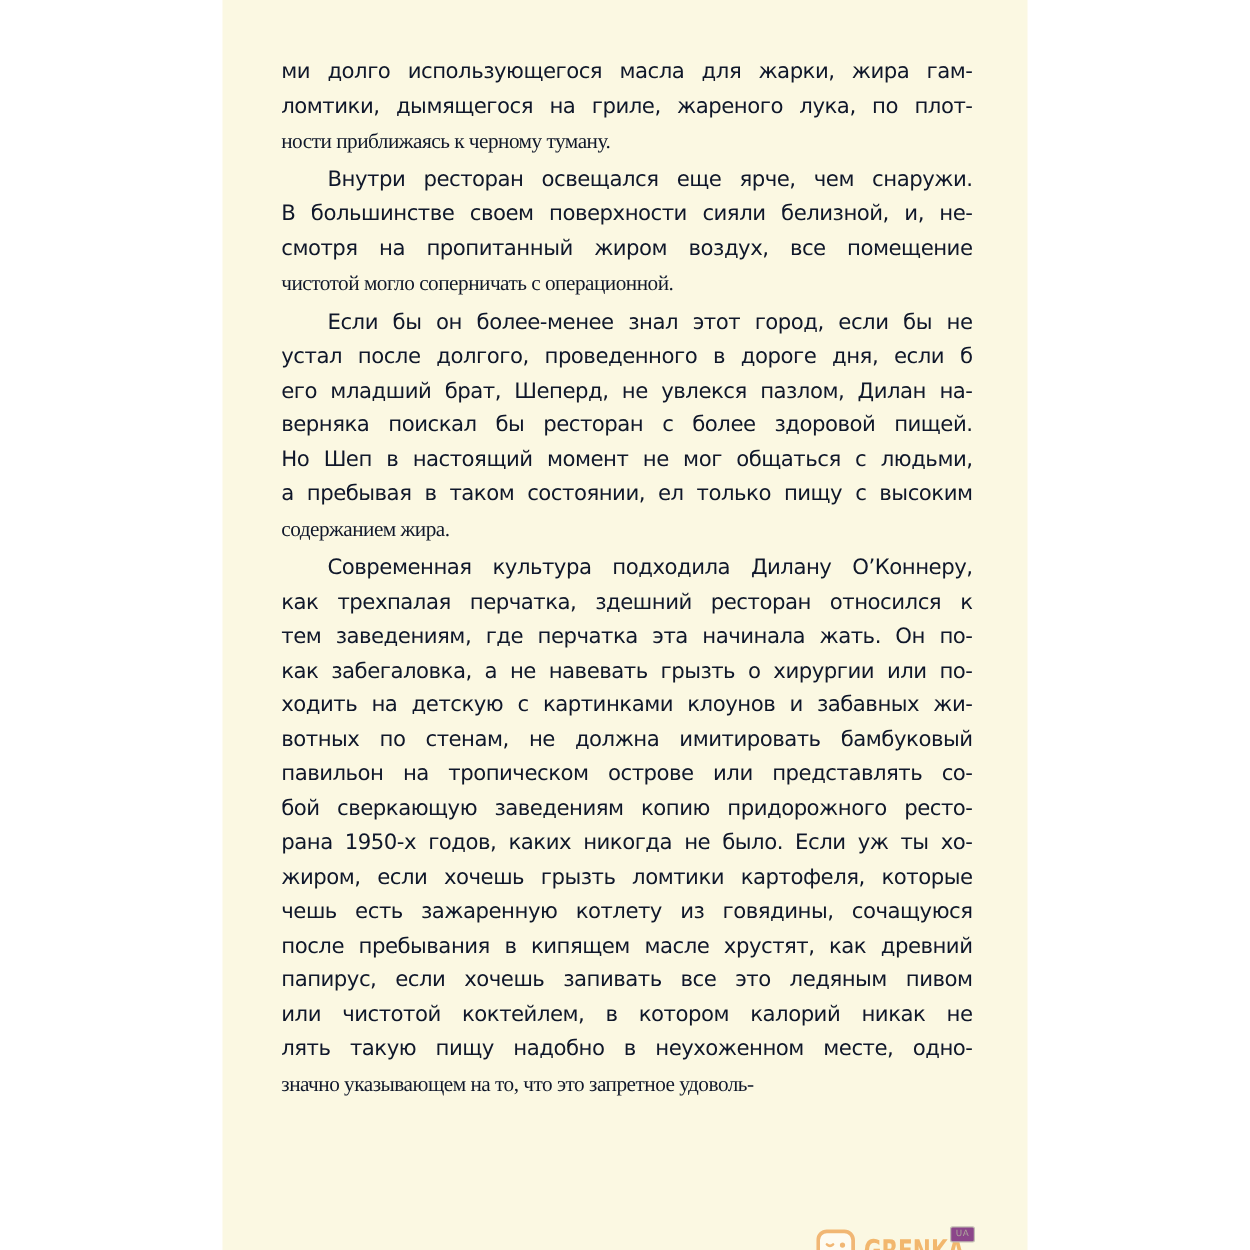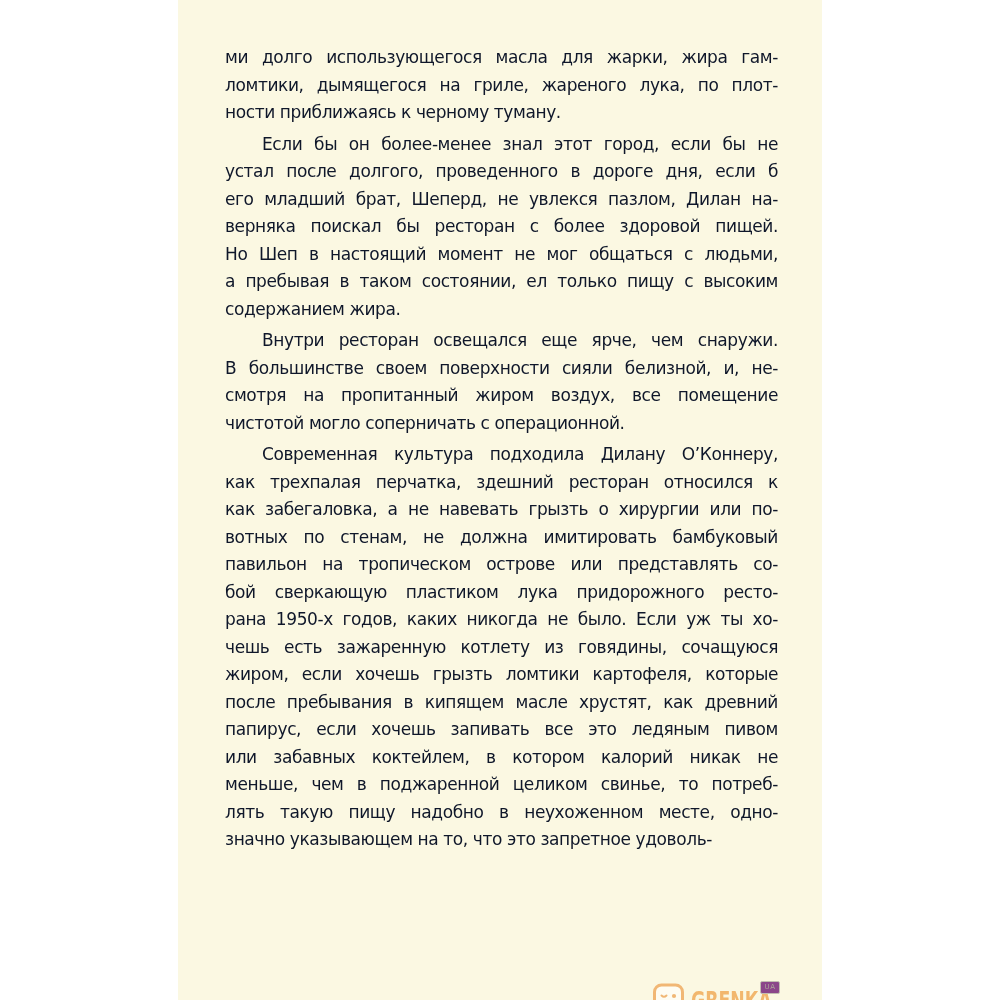--- a/index.html
+++ b/index.html
@@ -37,21 +37,21 @@
   .paragraph { margin: 0 0 4px 0; }
   .paragraph.indented .line:first-child { text-indent: 37px; }
   .line {
     height: 27.5px;
     line-height: 27.5px;
     text-align: justify;
     text-align-last: justify;
     overflow: hidden;
     white-space: normal;
   }
-  .line.last { text-align-last: left; }
+  .line.last { text-align-last: left; font-family: Liberation Serif, serif; }
 
   
   .watermark {
     position: absolute;
     left: 475px;
     top: 980px;
     width: 140px;
     height: 38px;
     opacity: 0.8;
   }
@@ -98,48 +98,49 @@
 <div class="canvas">
   <div class="paper">
 
     <div class="text-column" id="text-column">
         <div class="paragraph">
           <div class="line">ми долго использующегося масла для жарки, жира гам-</div>
           <div class="line">ломтики, дымящегося на гриле, жареного лука, по плот-</div>
           <div class="line last">ности приближаясь к черному туману.</div>
         </div>
         <div class="paragraph indented">
+          <div class="line">Внутри ресторан освещался еще ярче, чем снаружи.</div>
+          <div class="line">В большинстве своем поверхности сияли белизной, и, не-</div>
+          <div class="line">смотря на пропитанный жиром воздух, все помещение</div>
+          <div class="line last">чистотой могло соперничать с операционной.</div>
+        </div>
+        <div class="paragraph indented">
           <div class="line">Если бы он более-менее знал этот город, если бы не</div>
           <div class="line">устал после долгого, проведенного в дороге дня, если б</div>
           <div class="line">его младший брат, Шеперд, не увлекся пазлом, Дилан на-</div>
           <div class="line">верняка поискал бы ресторан с более здоровой пищей.</div>
           <div class="line">Но Шеп в настоящий момент не мог общаться с людьми,</div>
           <div class="line">а пребывая в таком состоянии, ел только пищу с высоким</div>
           <div class="line last">содержанием жира.</div>
         </div>
         <div class="paragraph indented">
-          <div class="line">Внутри ресторан освещался еще ярче, чем снаружи.</div>
-          <div class="line">В большинстве своем поверхности сияли белизной, и, не-</div>
-          <div class="line">смотря на пропитанный жиром воздух, все помещение</div>
-          <div class="line last">чистотой могло соперничать с операционной.</div>
-        </div>
-        <div class="paragraph indented">
           <div class="line">Современная культура подходила Дилану О’Коннеру,</div>
           <div class="line">как трехпалая перчатка, здешний ресторан относился к</div>
+          <div class="line">тем заведениям, где перчатка эта начинала жать. Он по-</div>
           <div class="line">как забегаловка, а не навевать грызть о хирургии или по-</div>
+          <div class="line">ходить на детскую с картинками клоунов и забавных жи-</div>
           <div class="line">вотных по стенам, не должна имитировать бамбуковый</div>
           <div class="line">павильон на тропическом острове или представлять со-</div>
-          <div class="line">бой сверкающую пластиком лука придорожного ресто-</div>
+          <div class="line">бой сверкающую заведениям копию придорожного ресто-</div>
           <div class="line">рана 1950-х годов, каких никогда не было. Если уж ты хо-</div>
+          <div class="line">жиром, если хочешь грызть ломтики картофеля, которые</div>
           <div class="line">чешь есть зажаренную котлету из говядины, сочащуюся</div>
-          <div class="line">жиром, если хочешь грызть ломтики картофеля, которые</div>
           <div class="line">после пребывания в кипящем масле хрустят, как древний</div>
           <div class="line">папирус, если хочешь запивать все это ледяным пивом</div>
-          <div class="line">или забавных коктейлем, в котором калорий никак не</div>
-          <div class="line">меньше, чем в поджаренной целиком свинье, то потреб-</div>
+          <div class="line">или чистотой коктейлем, в котором калорий никак не</div>
           <div class="line">лять такую пищу надобно в неухоженном месте, одно-</div>
           <div class="line last">значно указывающем на то, что это запретное удоволь-</div>
         </div>
       </div>
 
     <div class="watermark">
       <span class="wm-icon">
         <svg width="31" height="32" viewBox="0 0 31 32" xmlns="http://www.w3.org/2000/svg">
           <rect x="1.5" y="2" width="28" height="28" rx="7" fill="#fffef6" stroke="#efa85b" stroke-width="3"></rect>
           <path d="M8.5 12.5 Q11 15 13.5 12.5" fill="none" stroke="#efa85b" stroke-width="2" stroke-linecap="round"></path>

